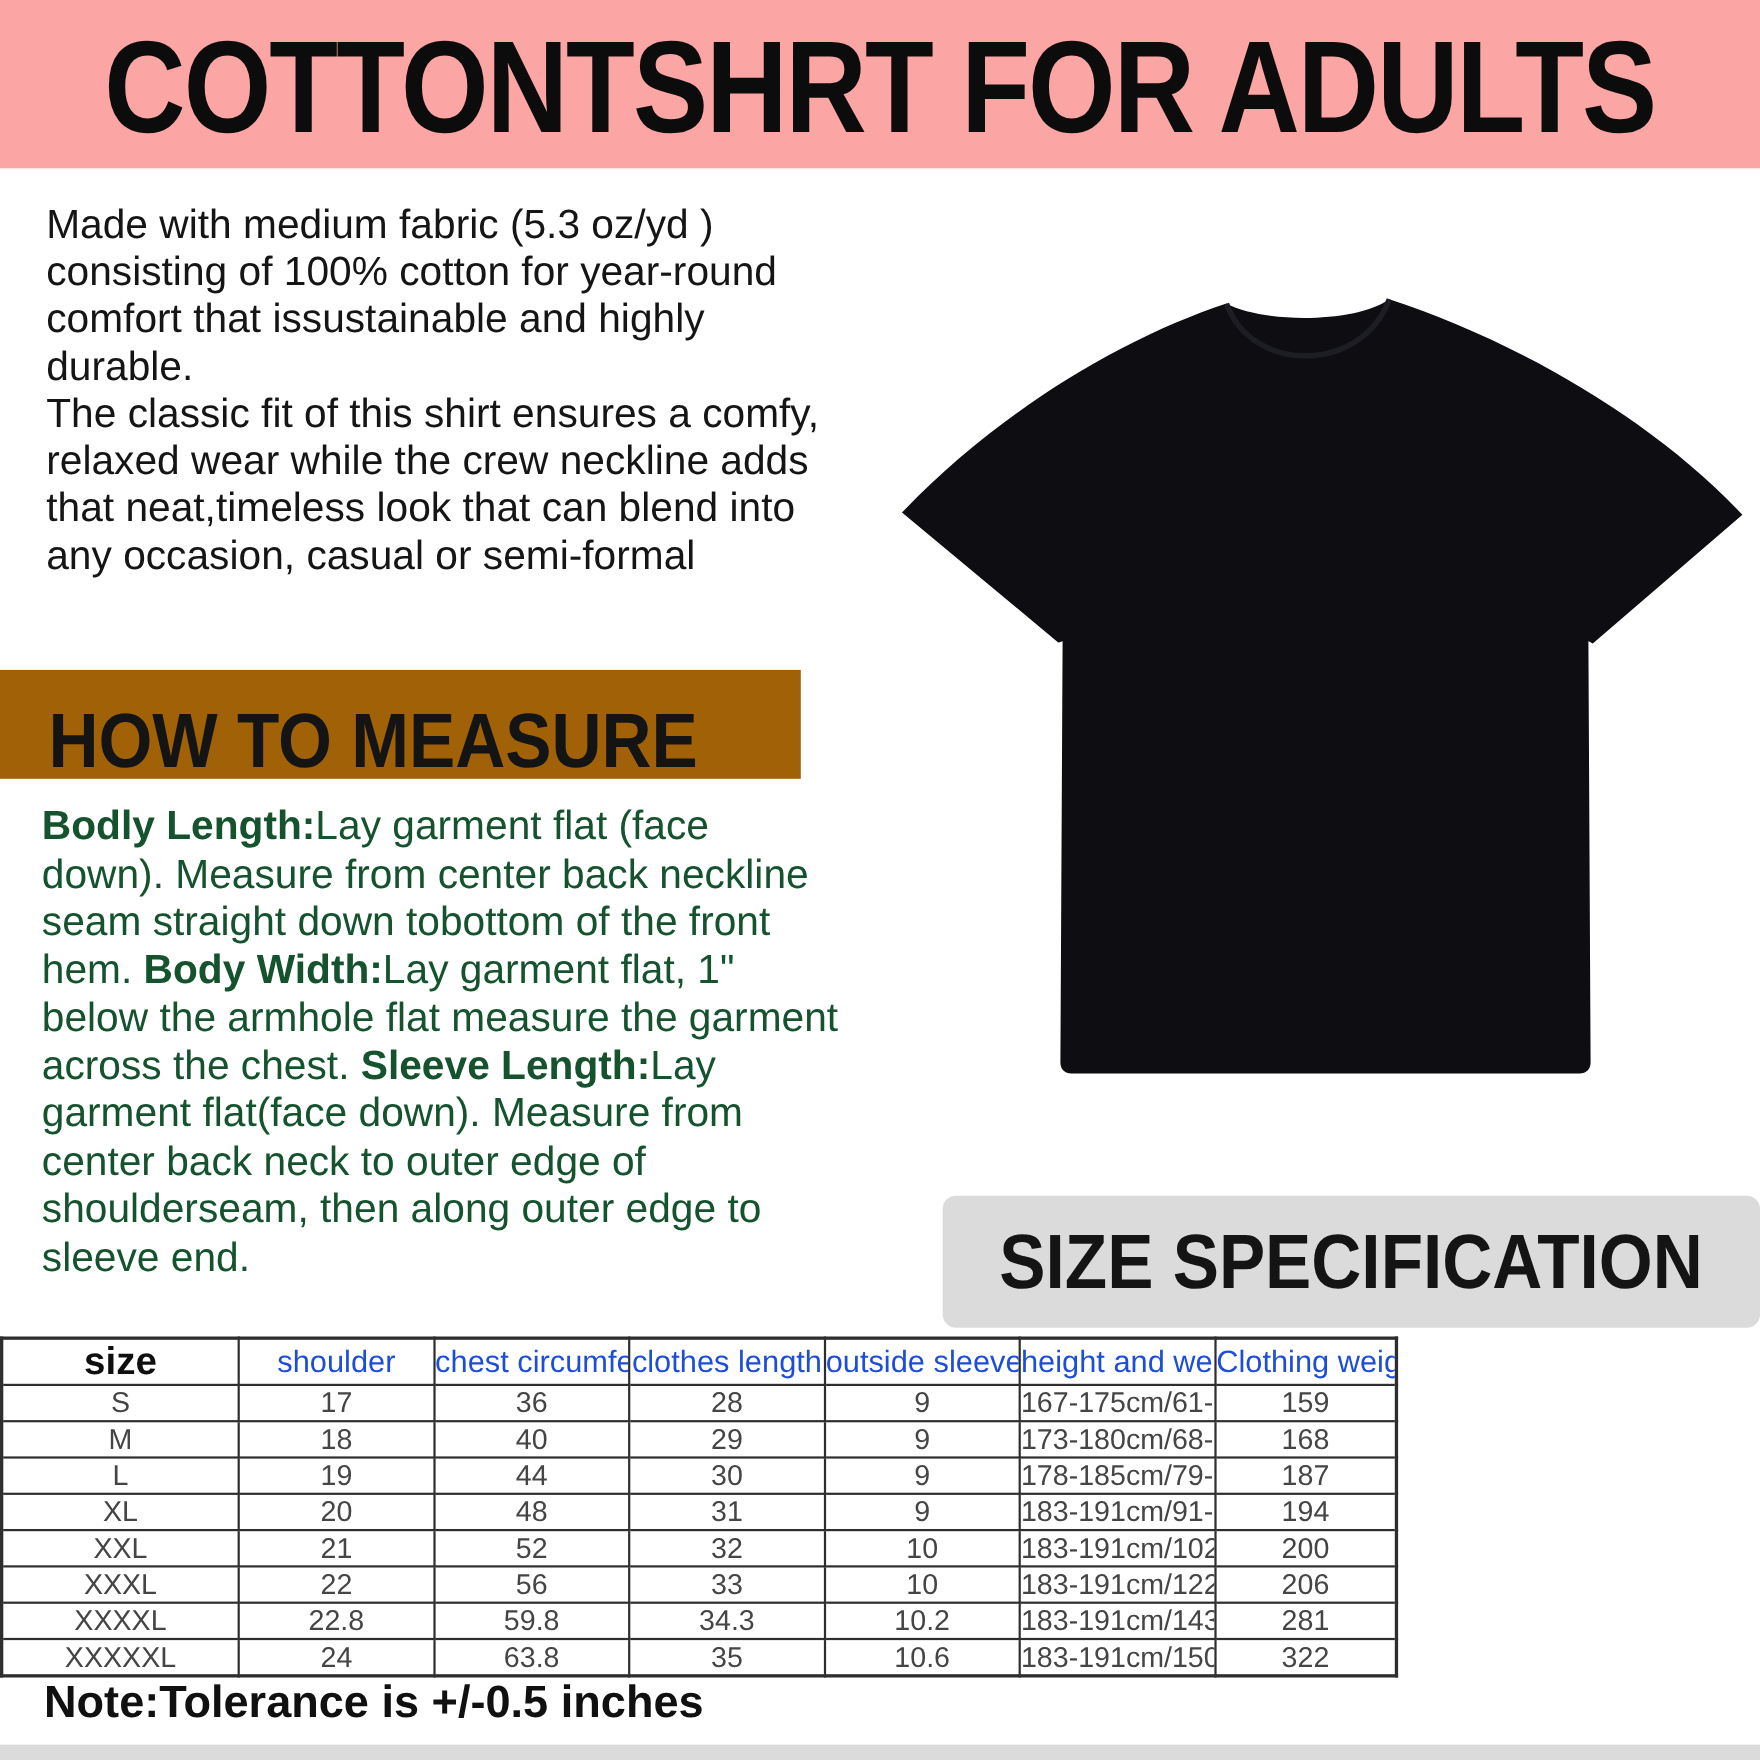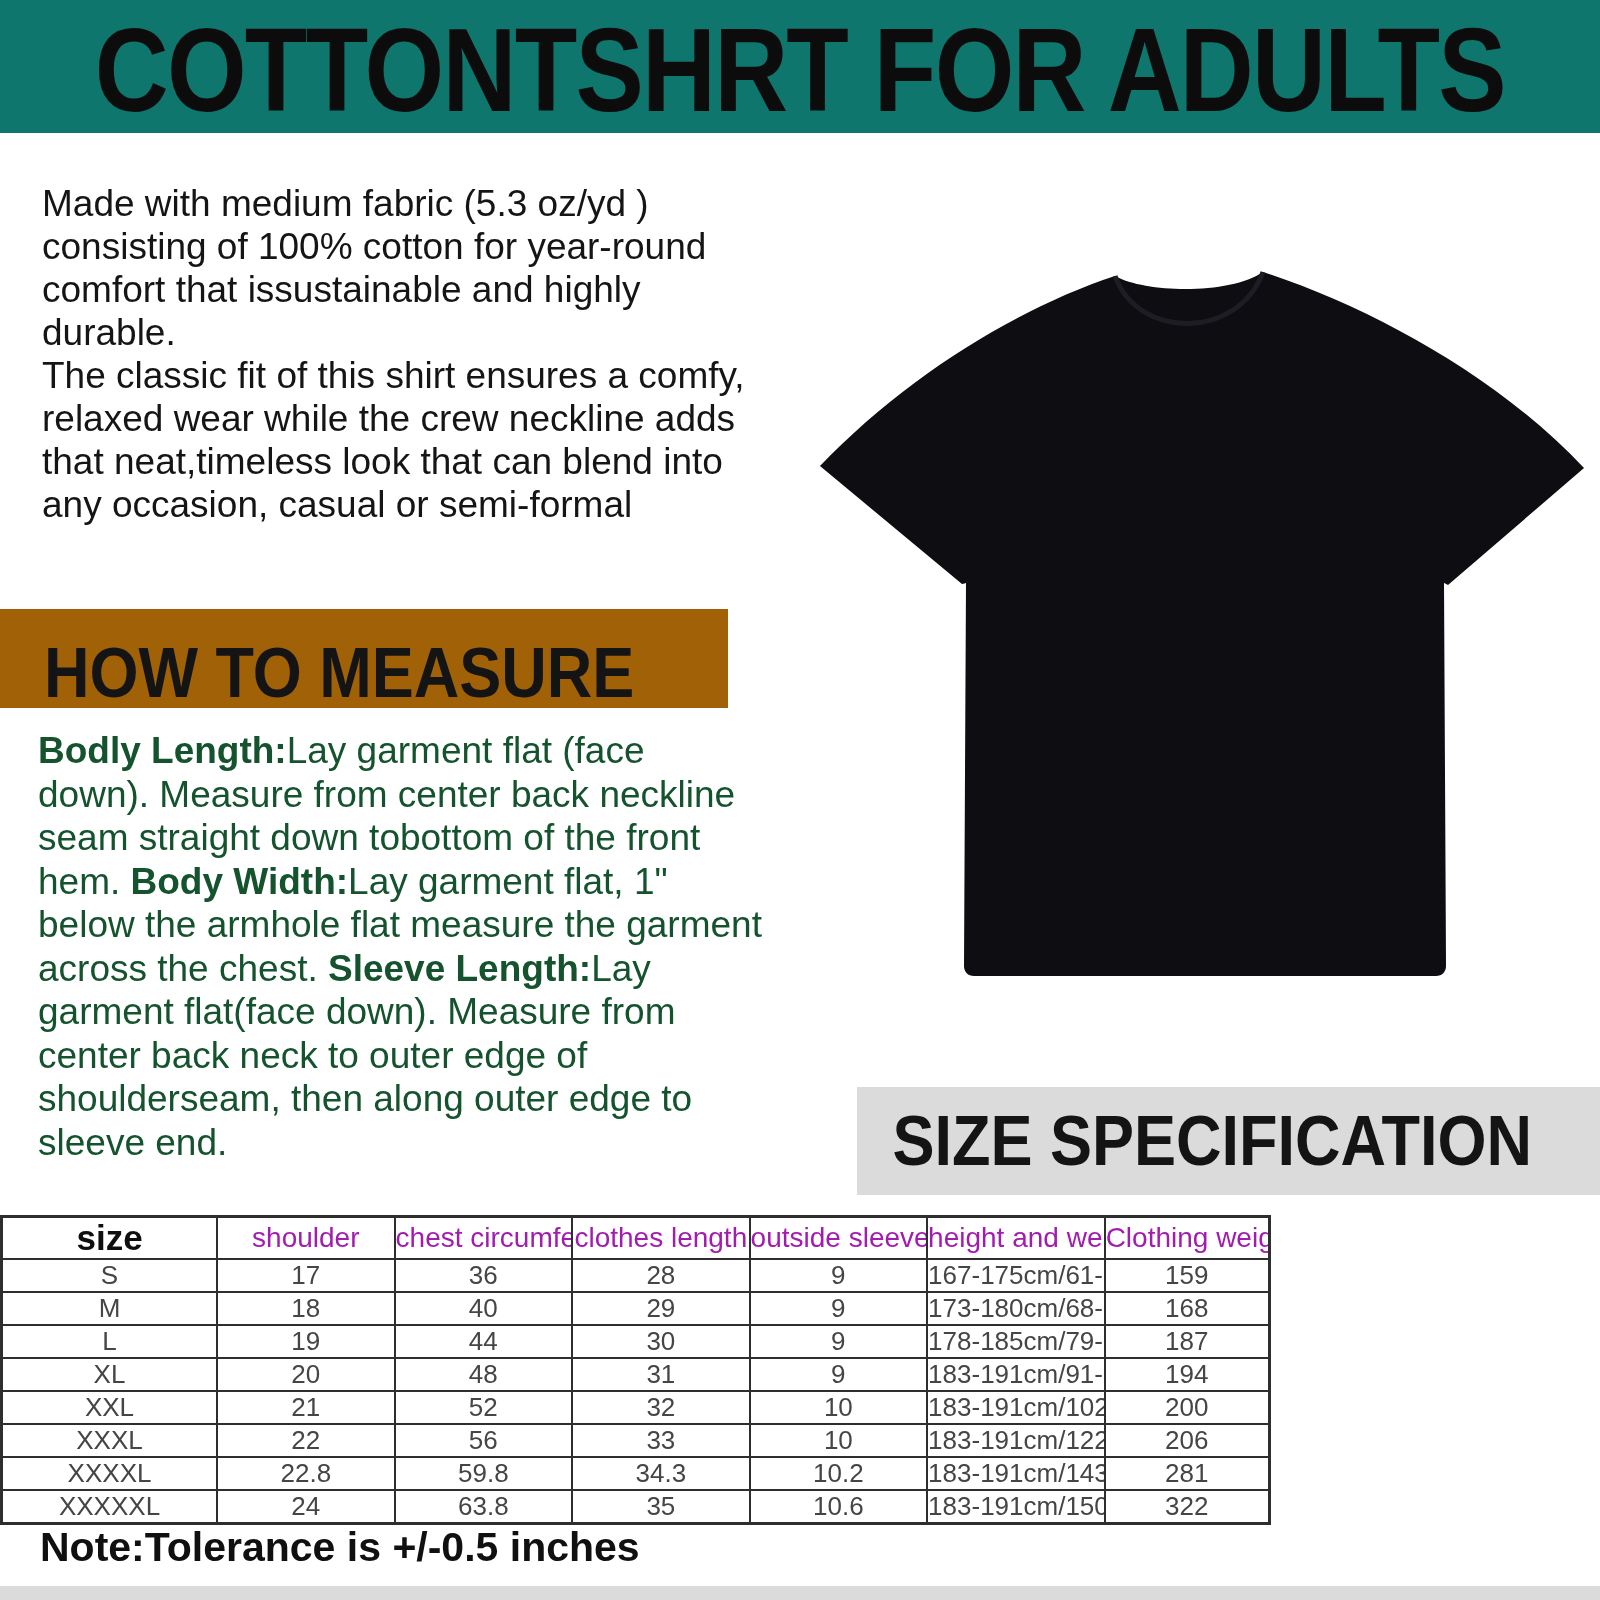--- a/index.html
+++ b/index.html
@@ -5,21 +5,21 @@
   html,body{margin:0;padding:0;}
   body{
     width:1600px;height:1600px;position:relative;background:#ffffff;
     font-family:"Liberation Sans", sans-serif;color:#171717;
     overflow:hidden;
   }
   .abs{position:absolute;}
 
   
   .header-band{
-    left:0;top:0;width:1600px;height:133px;background:#0f766e;
+    left:0;top:0;width:1600px;height:153px;background:#fca5a5;
     display:flex;align-items:center;justify-content:center;
   }
   .header-band .title-text{
     font-size:119px;font-weight:bold;letter-spacing:-2px;color:#0c0c0c;
     transform:scaleX(0.86);transform-origin:center;white-space:nowrap;line-height:1;
     padding-top:6px;
   }
 
   
   .description{
@@ -44,40 +44,40 @@
     font-size:37px;line-height:43.5px;color:#14532d;
   }
   .measure-text .measure-item{margin:0;}
   .measure-text b{font-weight:bold;}
 
   
   .tshirt-wrap{left:808px;top:248px;width:790px;height:740px;}
 
   
   .spec-band{
-    left:857px;top:1087px;width:743px;height:108px;background:#dbdbdb;
-    display:flex;align-items:center;
+    left:857px;top:1087px;width:743px;height:120px;background:#dbdbdb;
+    display:flex;align-items:center;justify-content:center;border-radius:12px;
   }
   .spec-band .band-text{
     font-size:70px;font-weight:bold;color:#141414;white-space:nowrap;line-height:1;
     transform:scaleX(0.90);transform-origin:center;
   }
 
   
   .size-table-wrap{left:0;top:1215px;width:1271px;}
   table.size-table{
     width:100%;border-collapse:collapse;table-layout:fixed;
     border:3px solid #2e2e2e;
   }
   table.size-table th,table.size-table td{
     border:2px solid #2e2e2e;text-align:center;vertical-align:middle;
     padding:0;overflow:hidden;white-space:nowrap;
   }
   table.size-table thead th{
-    height:40px;font-size:28px;font-weight:normal;color:#a21caf;
+    height:40px;font-size:28px;font-weight:normal;color:#1d4ed8;
   }
   table.size-table thead th.size-col{
     font-size:35px;font-weight:bold;color:#0f0f0f;
   }
   table.size-table tbody td{
     height:31px;font-size:26px;color:#454545;
   }
 
   
   .note{

